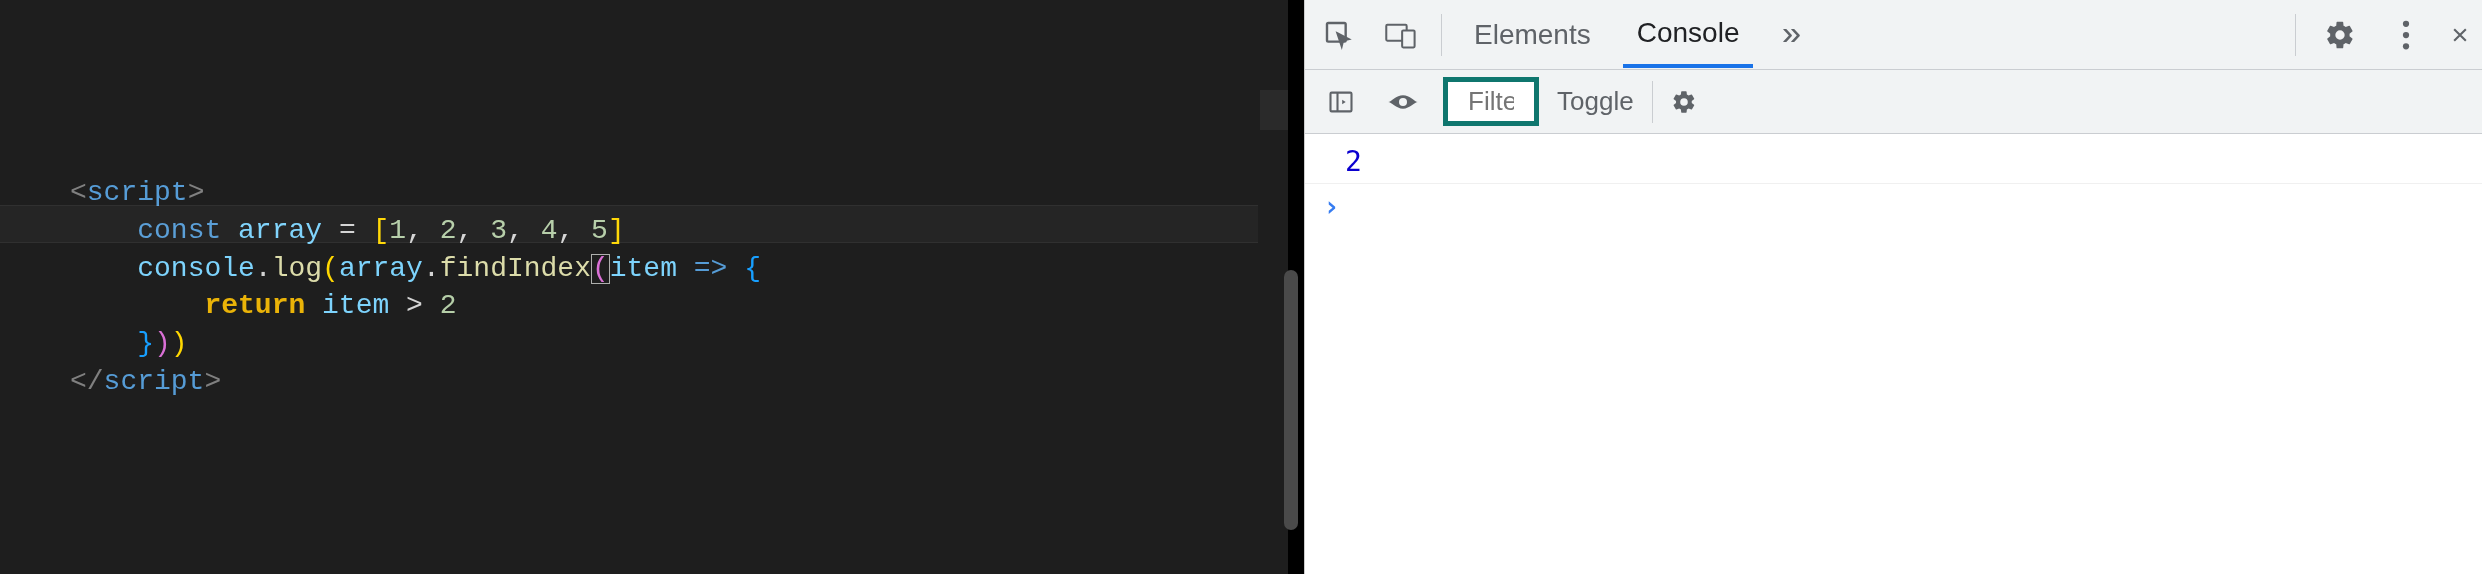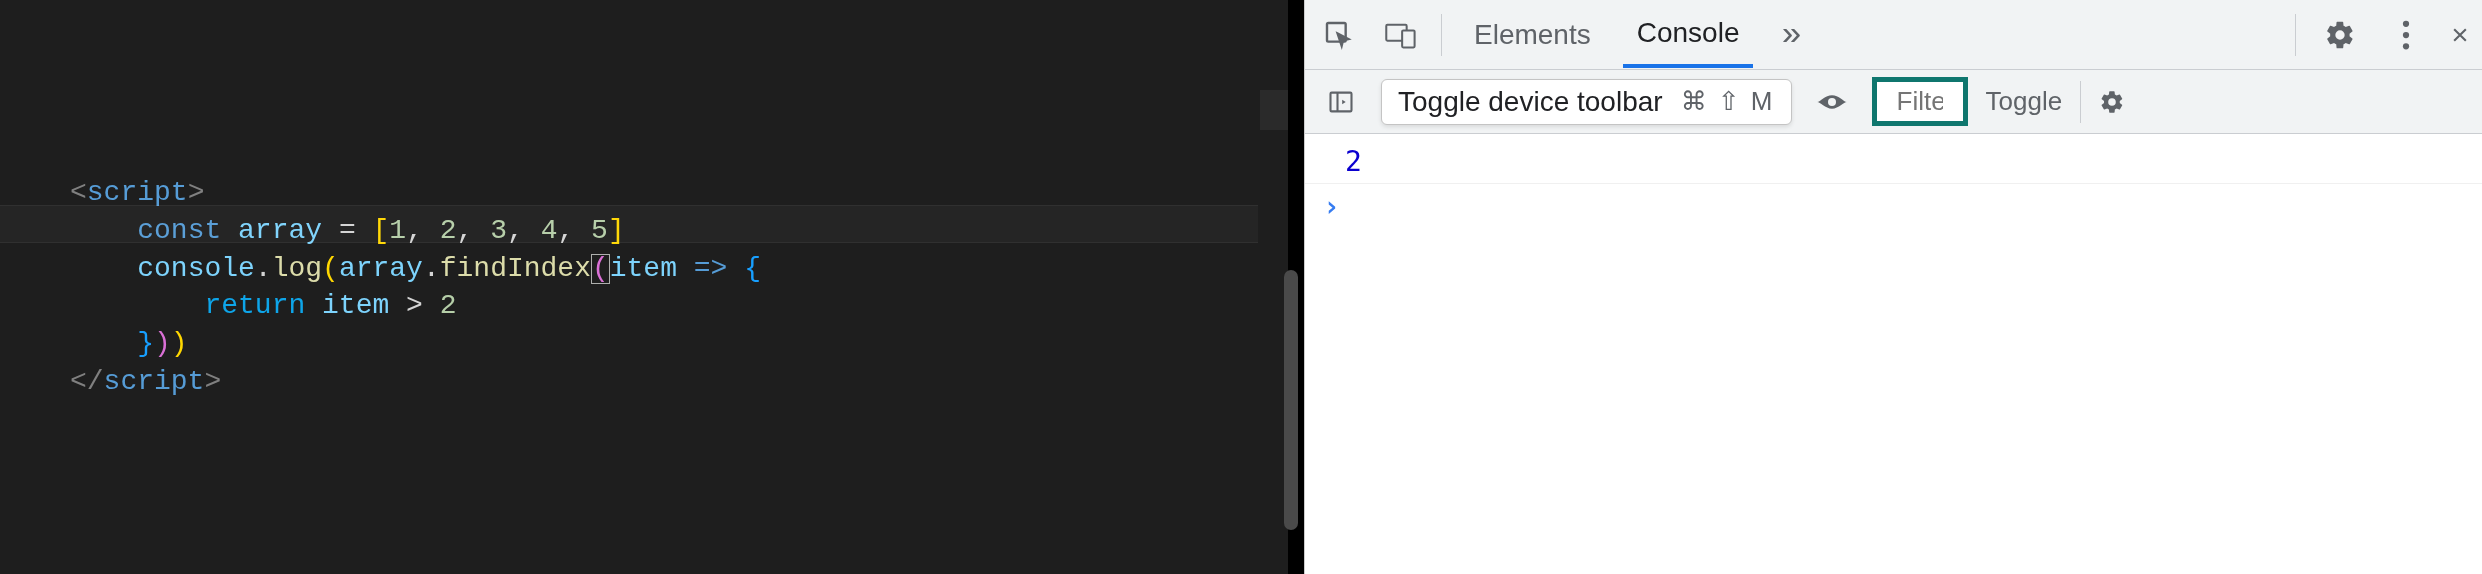--- a/index.html
+++ b/index.html
@@ -43,21 +43,21 @@
     .tok-tag { color: #569cd6; }
     .tok-angle { color: #808080; }
     .tok-keyword { color: #569cd6; }
     .tok-var { color: #7dd3fc; }
     .tok-punct { color: #d4d4d4; }
     .tok-bracket-y { color: #ffd700; }
     .tok-bracket-p { color: #da70d6; }
     .tok-bracket-b { color: #179fff; }
     .tok-number { color: #b5cea8; }
     .tok-func { color: #dcdcaa; }
-    .tok-return { color: #0ea5e9; }
+    .tok-return { color: #eab308; font-weight: bold; }
     .tok-op { color: #d4d4d4; }
     .cursor-box {
       display: inline-block;
       border: 1px solid #aeafad;
       line-height: 1;
       padding: 0;
     }
 
     
     .separator {
@@ -285,24 +285,20 @@
   </div>
 
   <div class="dt-subbar">
     <div class="dt-icon-btn">
       <svg width="28" height="28" viewBox="0 0 24 24" fill="none" stroke="#5f6368" stroke-width="1.8">
         <rect x="3" y="4" width="18" height="16" rx="1"></rect>
         <line x1="9" y1="4" x2="9" y2="20"></line>
         <path d="M13 10 L16 12 L13 14" fill="#5f6368" stroke="none"></path>
       </svg>
     </div>
-    <div class="tooltip">
-      <span>Toggle device toolbar</span>
-      <span class="tooltip-shortcut">⌘ ⇧ M</span>
-    </div>
     <div class="dt-icon-btn">
       <svg width="32" height="24" viewBox="0 0 24 16" fill="#5f6368">
         <path d="M12 3 C7 3 3 8 1 8 C3 8 7 13 12 13 C17 13 21 8 23 8 C21 8 17 3 12 3 Z"></path>
         <circle cx="12" cy="8" r="3" fill="#f1f3f4"></circle>
       </svg>
     </div>
     <input class="filter-input" placeholder="Filter" style="">
     <span class="subbar-text">Toggle</span>
     <div class="dt-divider"></div>
     <div class="dt-icon-btn hidden-overflow" style="width:26px;">

